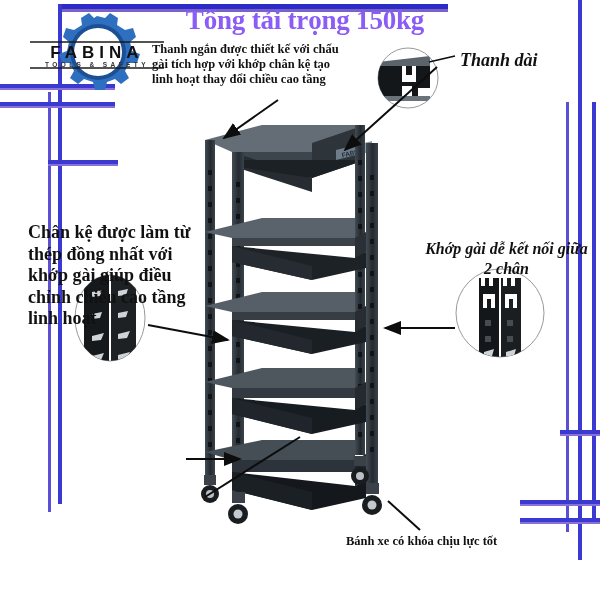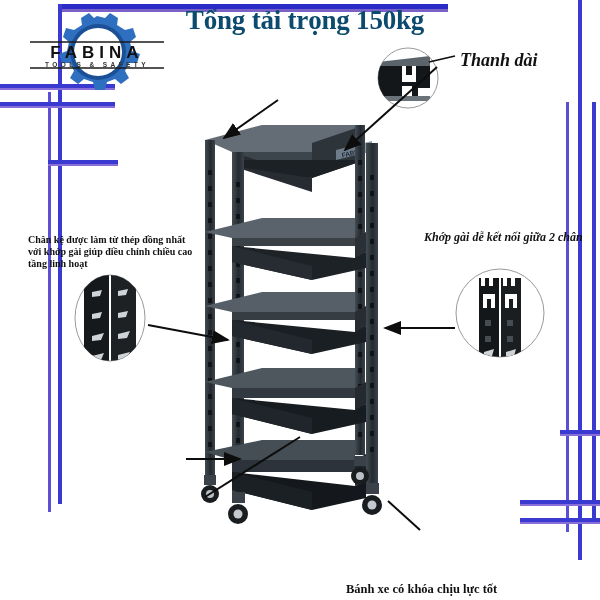--- a/index.html
+++ b/index.html
@@ -63,40 +63,40 @@
   #logo svg { display: block; }
 
   
   #title {
     position: absolute;
     left: 170px; top: 6px;
     width: 270px;
     text-align: center;
     font-size: 27px;
     font-weight: bold;
-    color: #0c4a6e;
+    color: #8b5cf6;
     letter-spacing: -0.2px;
     line-height: 1.05;
     white-space: nowrap;
   }
 
   
   .anno {
     position: absolute;
     font-family: "Liberation Serif", "DejaVu Serif", serif;
     font-weight: bold;
     color: #111111;
     line-height: 1.20;
   }
   #anno-top-left   { left: 152px; top: 42px;  width: 200px; font-size: 12.5px; }
   #anno-thanh-dai  { left: 460px; top: 50px;  font-size: 18px; font-style: italic; }
-  #anno-chan-ke    { left: 28px;  top: 222px; width: 170px; font-size: 10px; margin-top: 12px; }
-  #anno-khop-gai   { left: 424px; top: 230px; width: 165px; font-size: 12px; font-style: italic; line-height:1.25; }
+  #anno-chan-ke    { left: 28px;  top: 222px; width: 170px; font-size: 18px; }
+  #anno-khop-gai   { left: 424px; top: 239px; width: 165px; font-size: 16px; font-style: italic; line-height:1.25;text-align:center; }
   #anno-tam-phang  { left: 10px;  top: 513px; width: 230px; font-size: 12.5px; }
-  #anno-banh-xe    { left: 346px; top: 534px; font-size: 12.5px; white-space: nowrap; margin-top: 48px; }
+  #anno-banh-xe    { left: 346px; top: 534px; font-size: 12.5px; white-space: nowrap; }
 
   
   #overlay {
     position: absolute;
     left: 0; top: 0;
     width: 600px; height: 600px;
     pointer-events: none;
   }
 </style>
 </head>
@@ -405,20 +405,21 @@
       <line x1="455" y1="328" x2="385" y2="328" stroke-width="2" marker-end="url(#arrowhead)"></line>
 
       <line x1="205" y1="497" x2="300" y2="437" stroke-width="2"></line>
 
       <line x1="186" y1="459" x2="240" y2="459" stroke-width="2" marker-end="url(#arrowhead)"></line>
 
       <line x1="388" y1="501" x2="420" y2="530" stroke-width="2"></line>
     </g>
   </svg>
 
+  <div class="anno" id="anno-top-left">Thanh ngắn được thiết kế với chấu gài tích hợp với khớp chân kệ tạo linh hoạt thay đổi chiều cao tầng</div>
 
   <div class="anno" id="anno-thanh-dai">Thanh dài</div>
 
   <div class="anno" id="anno-chan-ke">Chân kệ được làm từ thép đồng nhất với khớp gài giúp điều chỉnh chiều cao tầng linh hoạt</div>
 
   <div class="anno" id="anno-khop-gai">Khớp gài dễ kết nối giữa 2 chân</div>
 
 
   <div class="anno" id="anno-banh-xe">Bánh xe có khóa chịu lực tốt</div>
 

